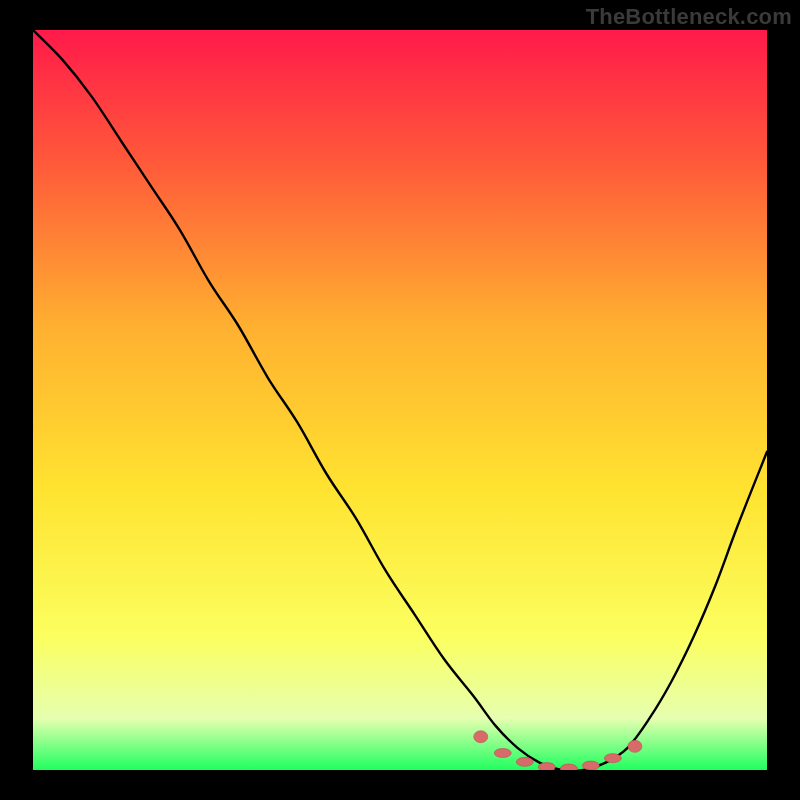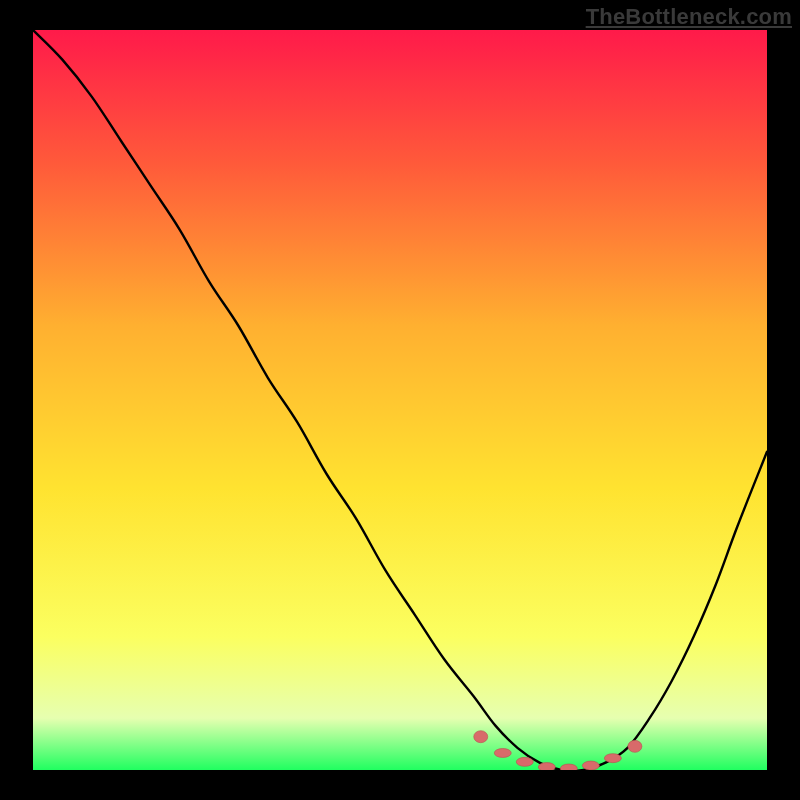--- a/index.html
+++ b/index.html
@@ -20,21 +20,20 @@
   .watermark {
     position: absolute;
     top: 4px;
     right: 8px;
     color: #3a3a3a;
     font-size: 22px;
     font-weight: 600;
     letter-spacing: 0.2px;
     z-index: 3;
     user-select: none;
-    text-decoration: underline;
   }
   .plot-wrap {
     position: absolute;
     left: 33px;
     top: 30px;
     width: 734px;
     height: 740px;
   }
   svg {
     display: block;

